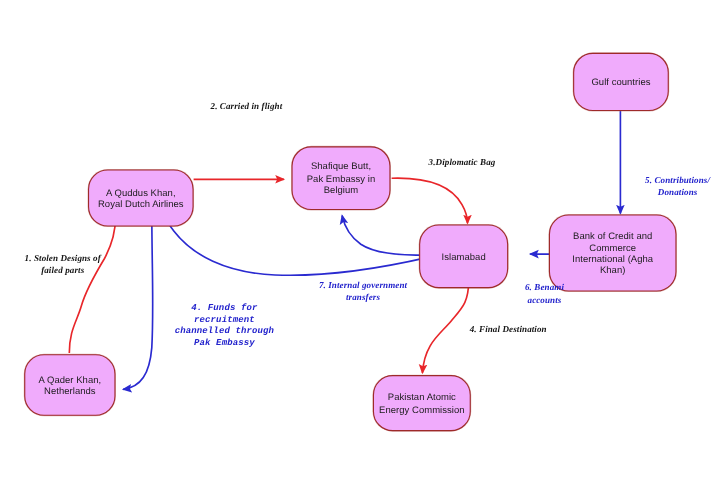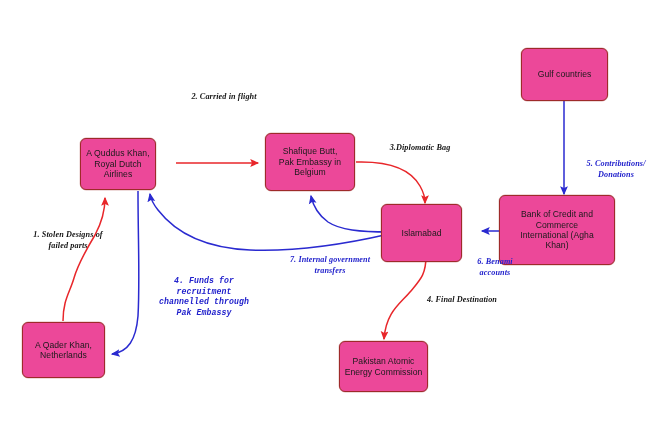--- a/index.html
+++ b/index.html
@@ -21,22 +21,22 @@
     left: 0;
     top: 0;
     width: 660px;
     height: 440px;
     pointer-events: none;
   }
   .node {
     position: absolute;
     box-sizing: border-box;
     border: 1.6px solid #9e2a2a;
-    border-radius: 6px;
-    background: #ec4899;
+    border-radius: 18px;
+    background: #f0abfc;
     color: #1a1a1a;
     display: flex;
     align-items: center;
     justify-content: center;
     text-align: center;
     line-height: 1.22;
     font-size: 8.6px;
     font-family: "Liberation Sans", sans-serif;
     letter-spacing: 0.05px;
     padding: 2px 3px;
@@ -86,21 +86,21 @@
 
     <path d="M 564,101 L 564,194" fill="none" stroke="#2a2ad0" stroke-width="1.5" marker-end="url(#ar-blue)"></path>
 
     <path d="M 520,231 L 482,231" fill="none" stroke="#2a2ad0" stroke-width="1.5" marker-end="url(#ar-blue)"></path>
 
     <path d="M 389,232 C 360,232 340,230 328,222 C 318,215 313,205 311,196" fill="none" stroke="#2a2ad0" stroke-width="1.5" marker-end="url(#ar-blue)"></path>
 
     <path d="M 389,234 C 350,243 300,252 250,250 C 205,248 175,232 158,210 C 154,205 151,200 150,194" fill="none" stroke="#2a2ad0" stroke-width="1.5" marker-end="url(#ar-blue)"></path>
   </svg>
 
-  <div class="node" style="left:80px; top:138px; width:76px; height:52px;">A Quddus Khan,
+  <div class="node" style="left:80px; top:154px; width:96px; height:52px;">A Quddus Khan,
 Royal Dutch Airlines</div>
 
   <div class="node" style="left:265px; top:133px; width:90px; height:58px;">Shafique Butt,
 Pak Embassy in
 Belgium</div>
 
   <div class="node" style="left:521px; top:48px; width:87px; height:53px;">Gulf countries</div>
 
   <div class="node" style="left:499px; top:195px; width:116px; height:70px;">Bank of Credit and
 Commerce
@@ -108,21 +108,21 @@
 Khan)</div>
 
   <div class="node" style="left:381px; top:204px; width:81px; height:58px;">Islamabad</div>
 
   <div class="node" style="left:22px; top:322px; width:83px; height:56px;">A Qader Khan,
 Netherlands</div>
 
   <div class="node" style="left:339px; top:341px; width:89px; height:51px;">Pakistan Atomic
 Energy Commission</div>
 
-  <div class="edge-label lab-black" style="left:20px; top:230px; width:96px;">1. Stolen Designs of
+  <div class="edge-label lab-black" style="left:9px; top:230px; width:96px;">1. Stolen Designs of
 failed parts</div>
 
   <div class="edge-label lab-black" style="left:178px; top:92px; width:92px;">2. Carried in flight</div>
 
   <div class="edge-label lab-black" style="left:378px; top:143px; width:84px;">3.Diplomatic Bag</div>
 
   <div class="edge-label lab-black" style="left:414px; top:295px; width:96px;">4. Final Destination</div>
 
   <div class="edge-label lab-blue" style="left:148px; top:259px; width:112px;font-family:Liberation Mono, monospace;">4. Funds for recruitment
 channelled through

